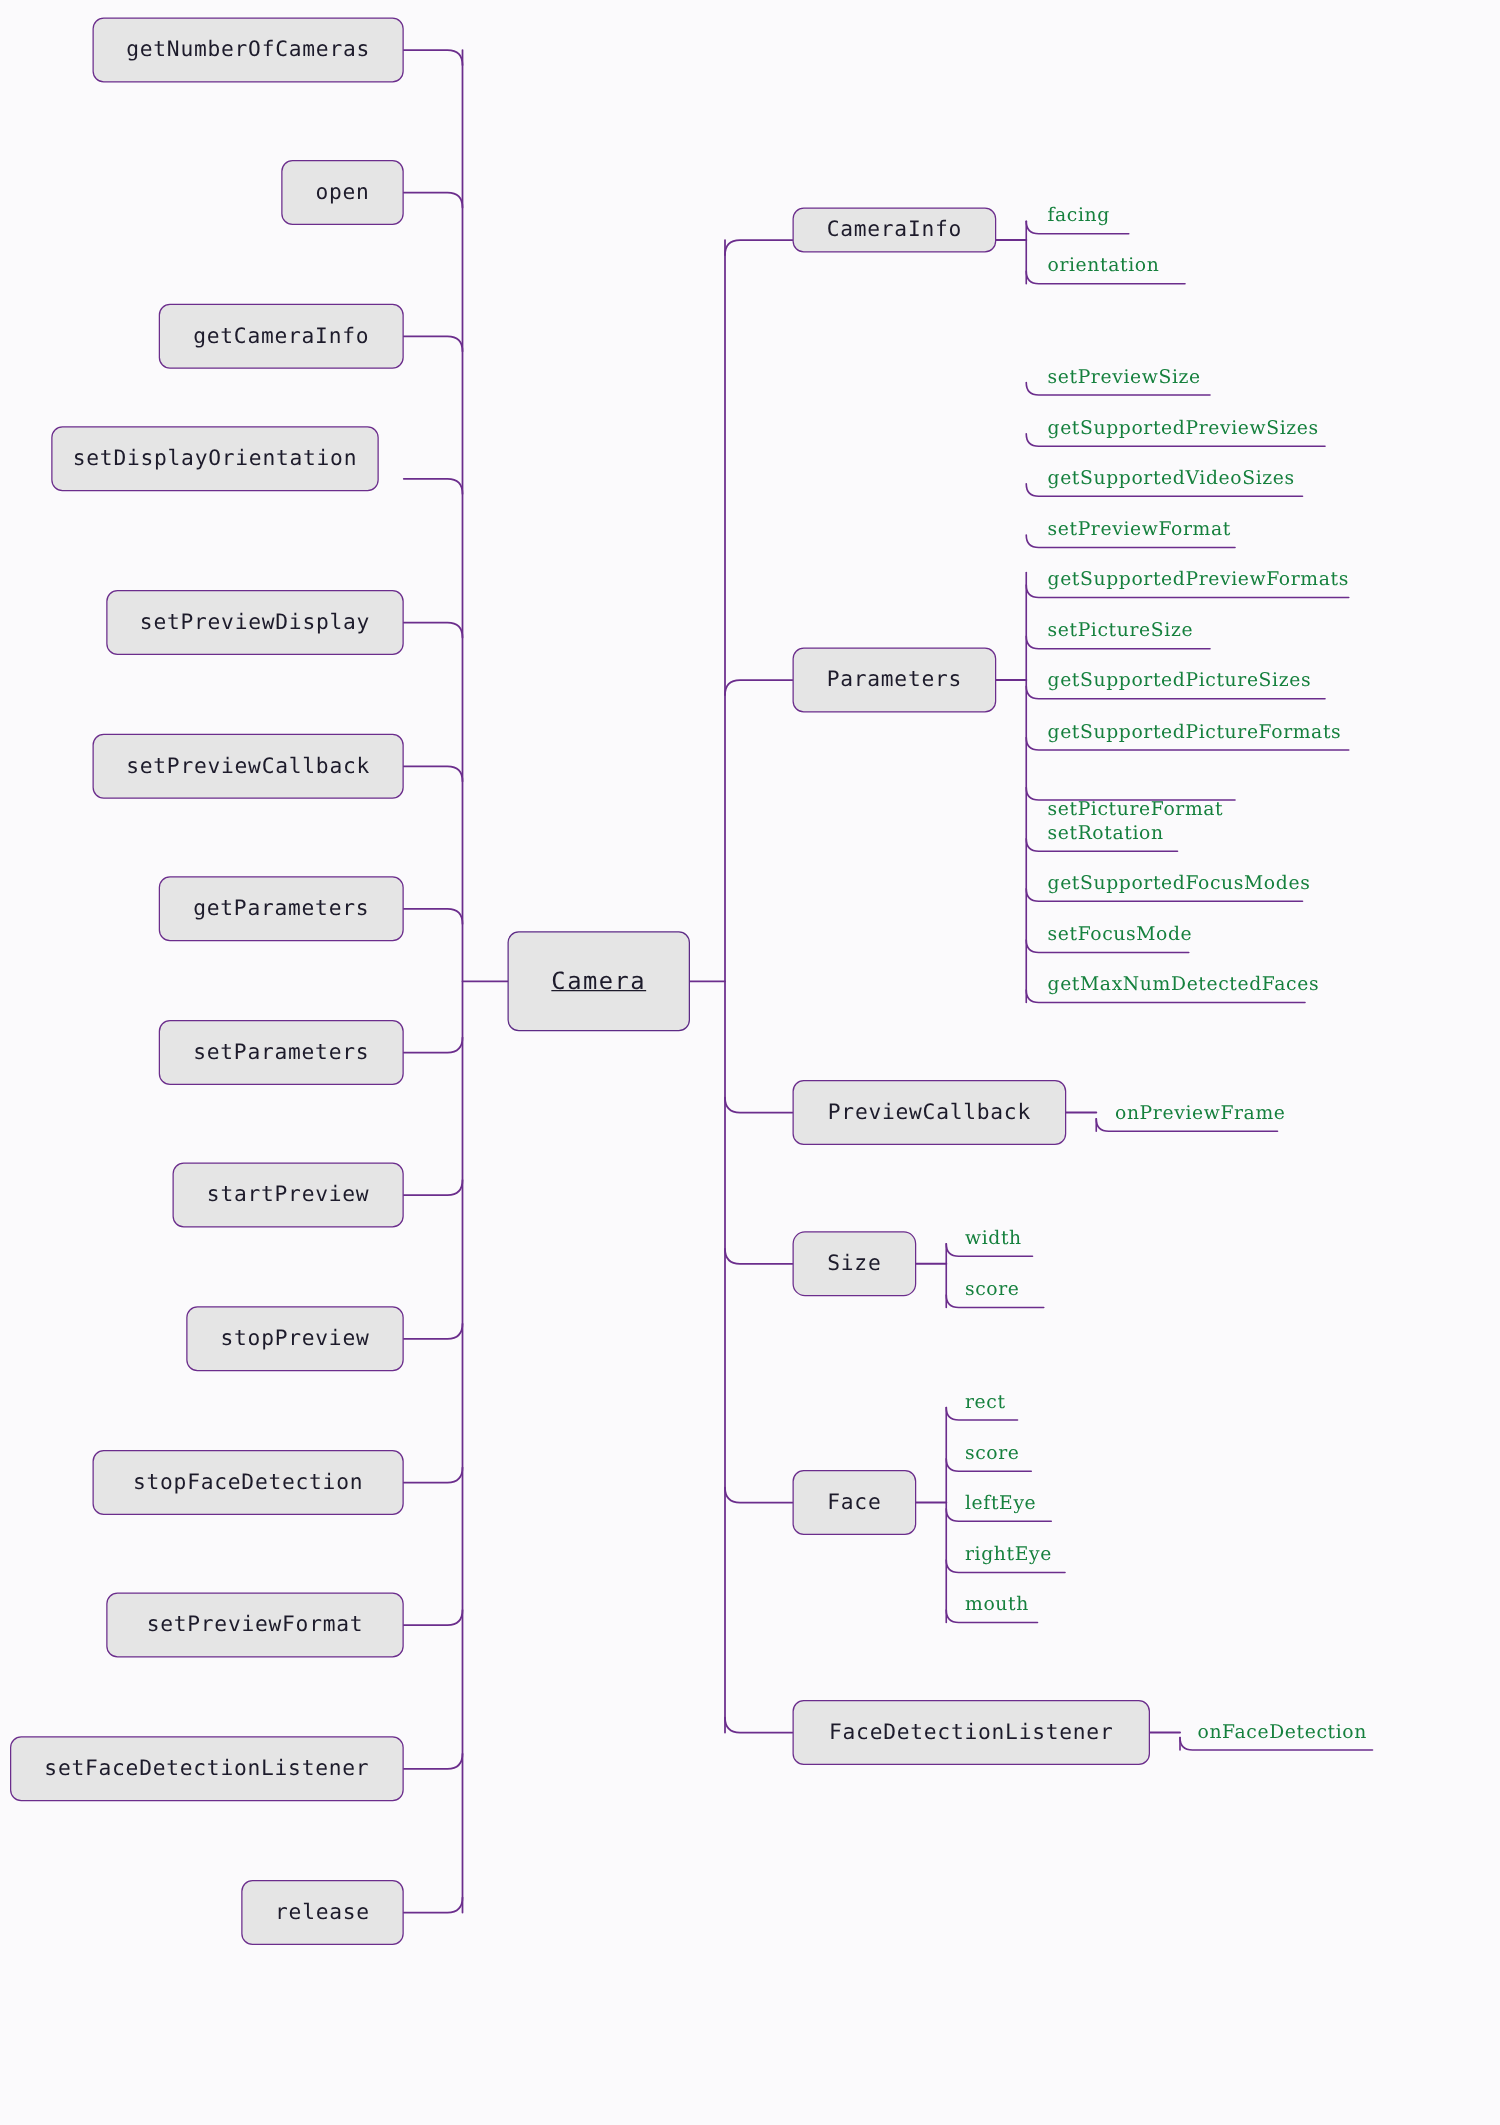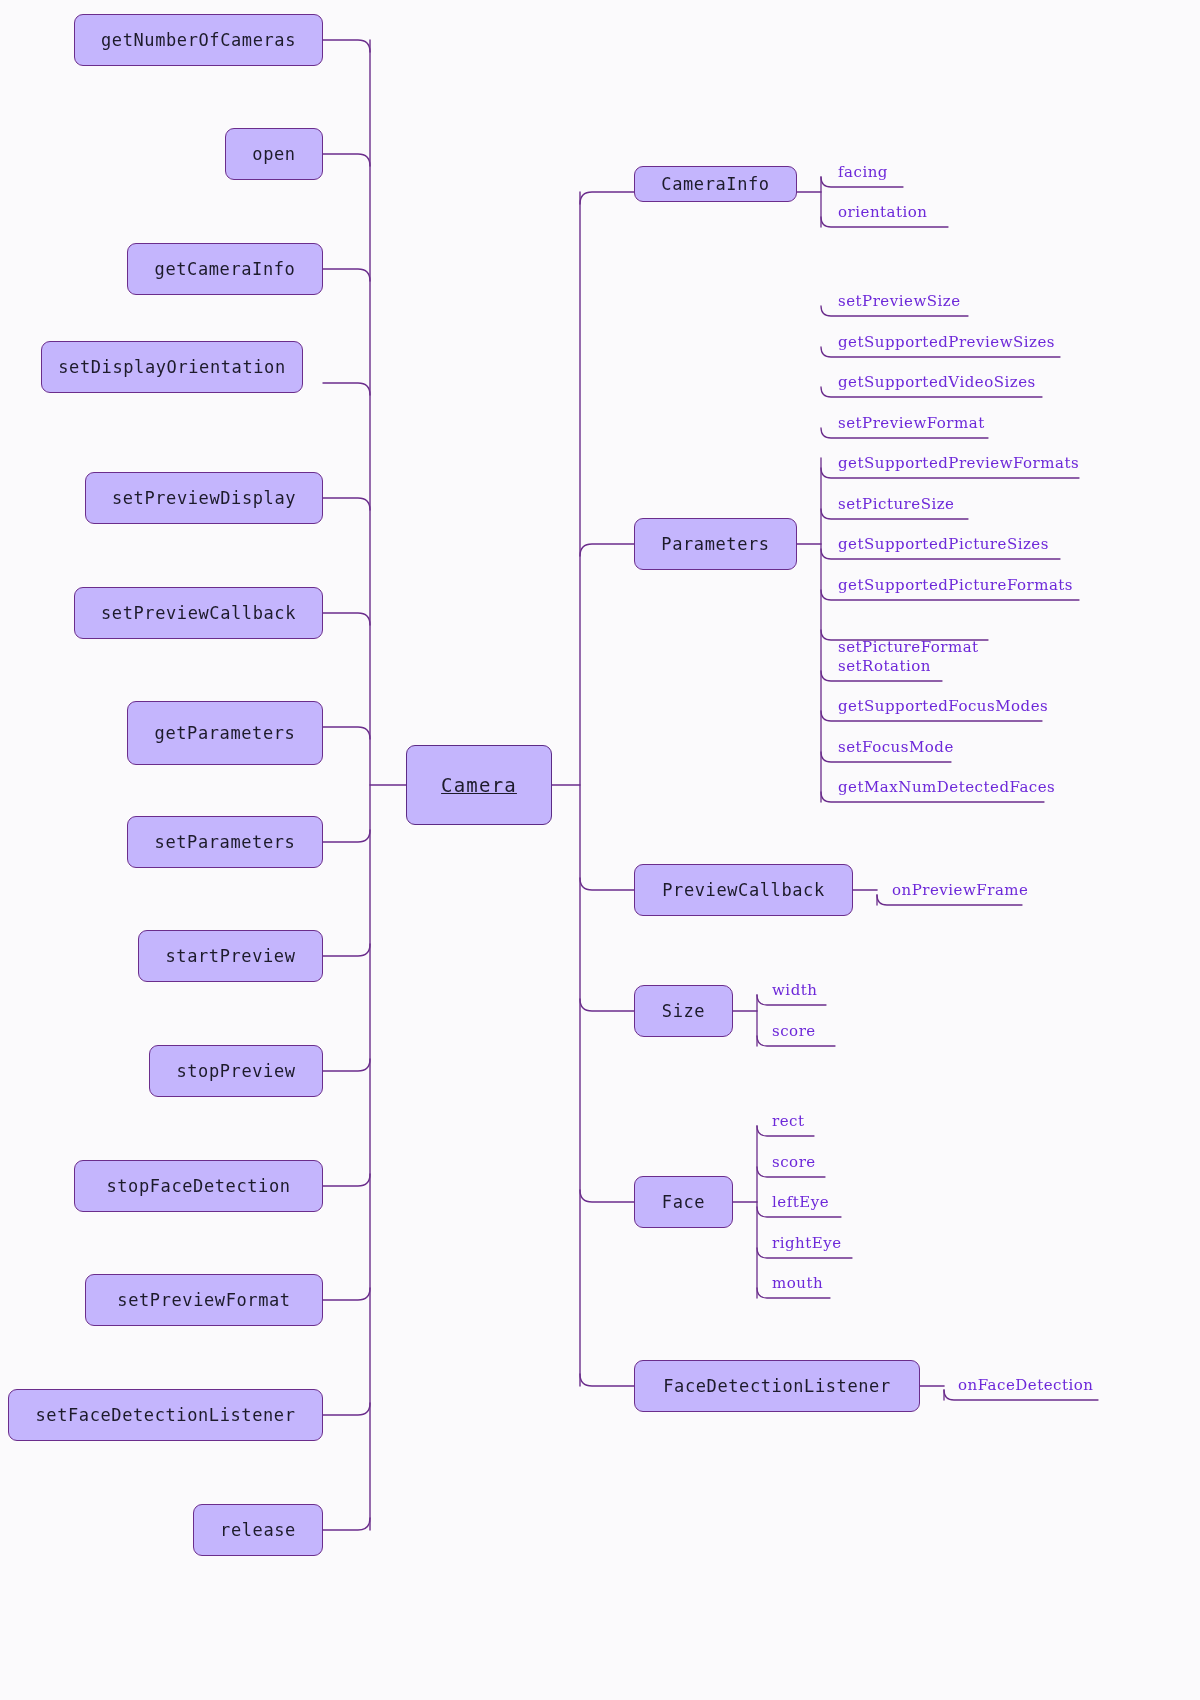--- a/index.html
+++ b/index.html
@@ -10,38 +10,38 @@
     overflow:hidden;
   }
   #stage{position:relative;width:1200px;height:1700px;}
   svg#wires{position:absolute;left:0;top:0;width:1200px;height:1700px;pointer-events:none;}
 
   .node{
     position:absolute;
     box-sizing:border-box;
     border:1.4px solid #6b2d8c;
     border-radius:9px;
-    background:#c4b5fd;
+    background:#e5e5e5;
     display:flex;align-items:center;justify-content:center;
     color:#1d1b2b;
     font-family:"DejaVu Sans Mono", monospace;
     font-size:17px;
     letter-spacing:0.6px;
     white-space:nowrap;
     line-height:1;
   }
   .node.root{
     font-size:19px;
     letter-spacing:1.2px;
     border-color:#5d2b86;
     text-decoration:underline;
   }
   .leaf{
     position:absolute;
-    color:#6d28d9;
+    color:#15803d;
     font-family:"DejaVu Serif", serif;
     font-size:15px;
     letter-spacing:0.5px;
     white-space:nowrap;
     line-height:1;
     padding-bottom:3px;
   }
 </style>
 </head>
 <body>
@@ -124,21 +124,21 @@
       </div>
       <div class="node" style="left: 41px; top: 341px; width: 262px; height: 52px;">
         <span>setDisplayOrientation</span>
       </div>
       <div class="node" style="left: 85px; top: 472px; width: 238px; height: 52px;">
         <span>setPreviewDisplay</span>
       </div>
       <div class="node" style="left: 74px; top: 587px; width: 249px; height: 52px;">
         <span>setPreviewCallback</span>
       </div>
-      <div class="node" style="left: 127px; top: 701px; width: 196px; height: 64px;">
+      <div class="node" style="left: 127px; top: 701px; width: 196px; height: 52px;">
         <span>getParameters</span>
       </div>
       <div class="node" style="left: 127px; top: 816px; width: 196px; height: 52px;">
         <span>setParameters</span>
       </div>
       <div class="node" style="left: 138px; top: 930px; width: 185px; height: 52px;">
         <span>startPreview</span>
       </div>
       <div class="node" style="left: 149px; top: 1045px; width: 174px; height: 52px;">
         <span>stopPreview</span>

